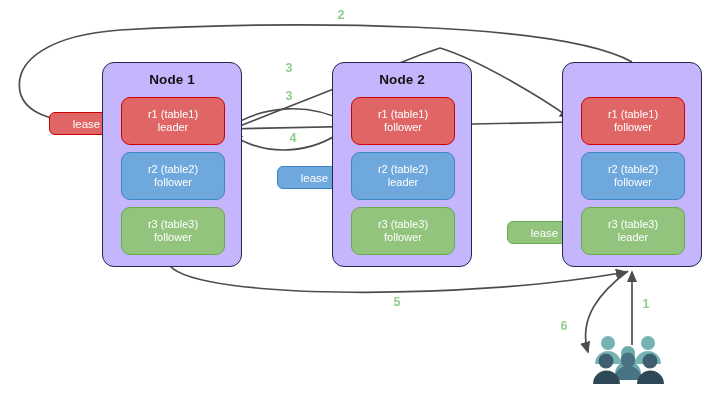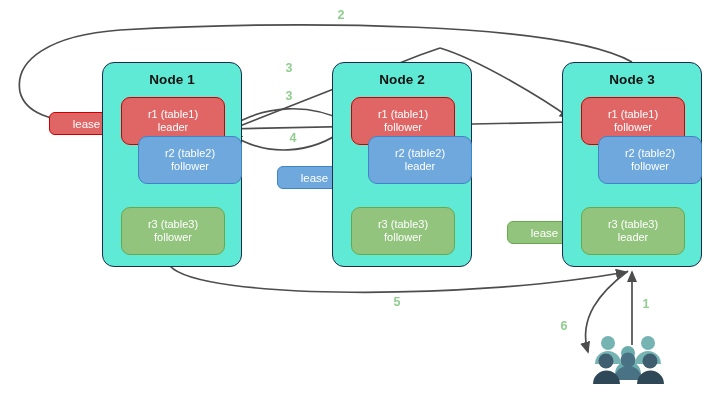--- a/index.html
+++ b/index.html
@@ -27,21 +27,21 @@
     width: 704px;
     height: 405px;
     pointer-events: none;
   }
   
   .node {
     position: absolute;
     box-sizing: border-box;
     border: 1.6px solid #1f2a4d;
     border-radius: 12px;
-    background: #5eead4;
+    background: #c4b5fd;
     width: 140px;
     height: 205px;
     top: 62px;
   }
   #node-1 { left: 102px; }
   #node-2 { left: 332px; }
   #node-3 { left: 562px; }
 
   .node-title {
     position: absolute;
@@ -66,21 +66,21 @@
     align-items: center;
     justify-content: center;
     color: #ffffff;
     font-size: 11px;
     line-height: 1.22;
     text-align: center;
   }
   .replica .l1, .replica .l2 { display: block; }
 
   .r-slot-1 { top: 34px; }
-  .r-slot-2 { top: 73px; margin-left: 17px; }
+  .r-slot-2 { top: 89px; }
   .r-slot-3 { top: 144px; }
 
   .c-red   { background: #e06666; border: 1.6px solid #cc0000; }
   .c-blue  { background: #6fa8dc; border: 1.6px solid #3d85c6; }
   .c-green { background: #93c47d; border: 1.6px solid #6aa84f; }
 
   
   .lease {
     position: absolute;
     box-sizing: border-box;
@@ -192,21 +192,20 @@
       <span class="l1">r2 (table2)</span>
       <span class="l2">leader</span>
     </div>
     <div class="replica r-slot-3 c-green">
       <span class="l1">r3 (table3)</span>
       <span class="l2">follower</span>
     </div>
   </div>
 
   <div class="node" id="node-3">
-    <div class="node-title">Node 3</div>
 
     <div class="replica r-slot-1 c-red">
       <span class="l1">r1 (table1)</span>
       <span class="l2">follower</span>
     </div>
     <div class="replica r-slot-2 c-blue">
       <span class="l1">r2 (table2)</span>
       <span class="l2">follower</span>
     </div>
     <div class="replica r-slot-3 c-green">

